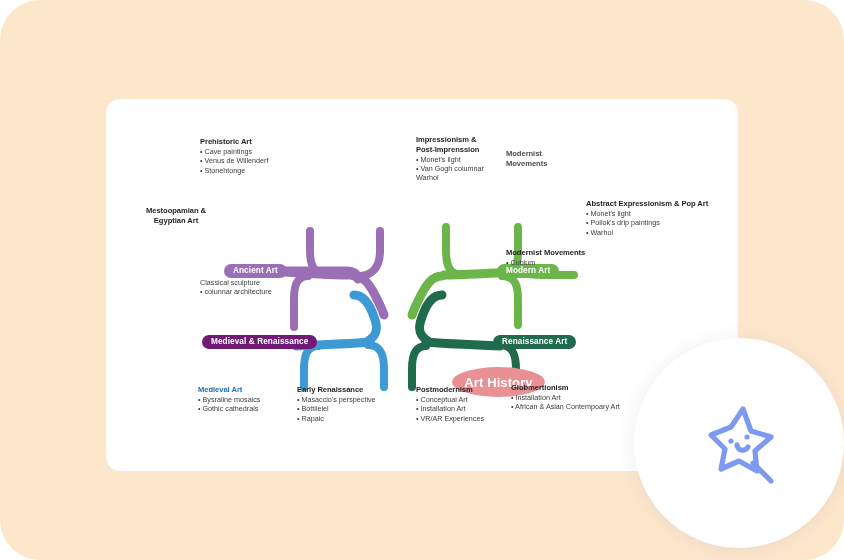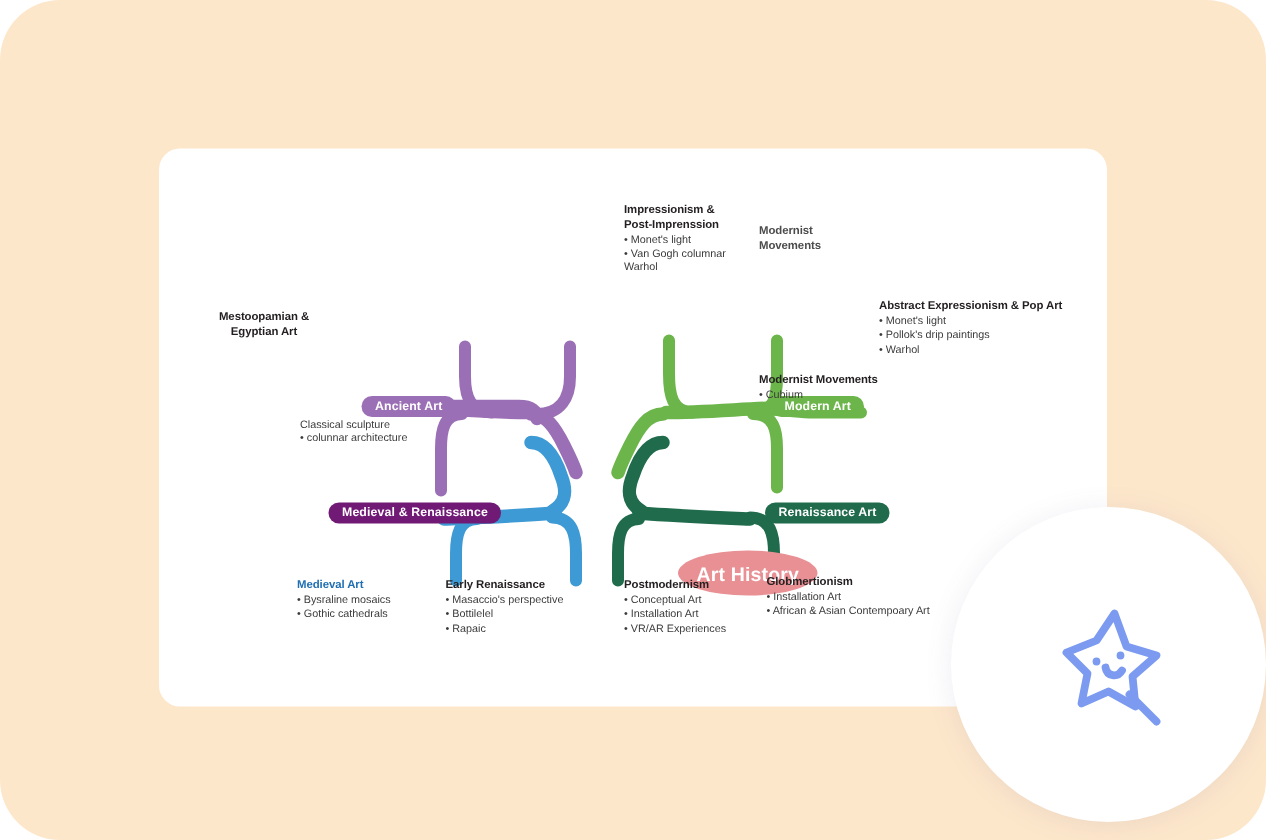--- a/index.html
+++ b/index.html
@@ -48,21 +48,20 @@
   .pill {
     position: absolute;
     color: #ffffff;
     font-weight: bold;
     font-size: 8.2px;
     letter-spacing: 0.1px;
     border-radius: 9px;
     padding: 2.5px 9px 3px 9px;
     white-space: nowrap;
     line-height: 1;
-    margin-left: 17px;
   }
   .pill.purple { background: #9B6FB5; }
   .pill.green  { background: #6CB54A; text-align: center; }
   .pill.blue   { background: #701a75; }
   .pill.dgreen { background: #1F6B4C; }
 
   #center-node {
     position: absolute;
     left: 346px; top: 268px;
     width: 93px; height: 30px;
@@ -153,20 +152,26 @@
     <div class="pill green" style="left:391px; top:165px;">Modern Art</div>
 
     <div class="pill blue" style="left:96px; top:236px;">Medieval &amp; Renaissance</div>
 
     <div class="pill dgreen" style="left:387px; top:236px;">Renaissance Art</div>
 
     <div id="center-node">
       <span>Art History</span>
     </div>
 
+    <div class="node" style="left:94px; top:38px;">
+      <div class="hd">Prehistoric Art</div>
+      <div class="it">• Cave paintings</div>
+      <div class="it">• Venus de Willenderf</div>
+      <div class="it">• Stonehtonge</div>
+    </div>
 
 
     <div class="node" style="left:32px; top:107px; text-align:center; width:76px;">
       <div class="hd">Mestoopamian &amp;</div>
       <div class="hd">Egyptian Art</div>
     </div>
 
     <div class="node" style="left:94px; top:149px;margin-top:30px;">
       <div class="it">Classical sculpture</div>
       <div class="it">• colunnar architecture</div>

